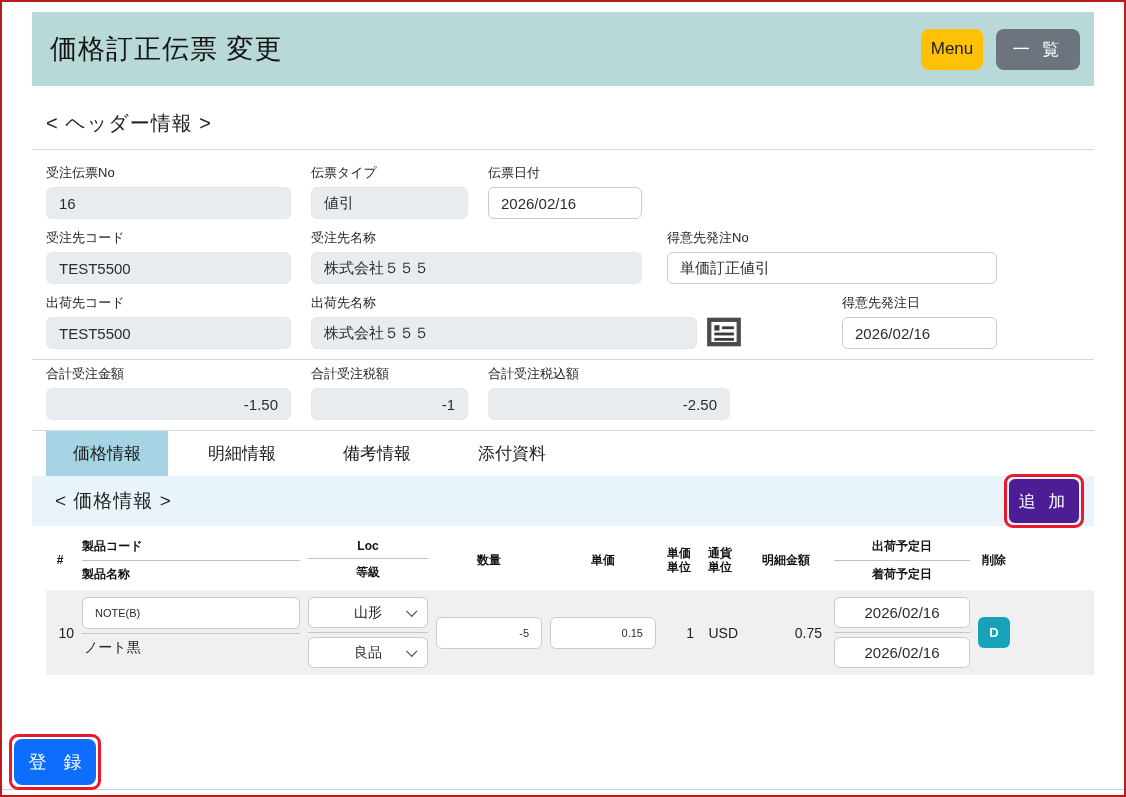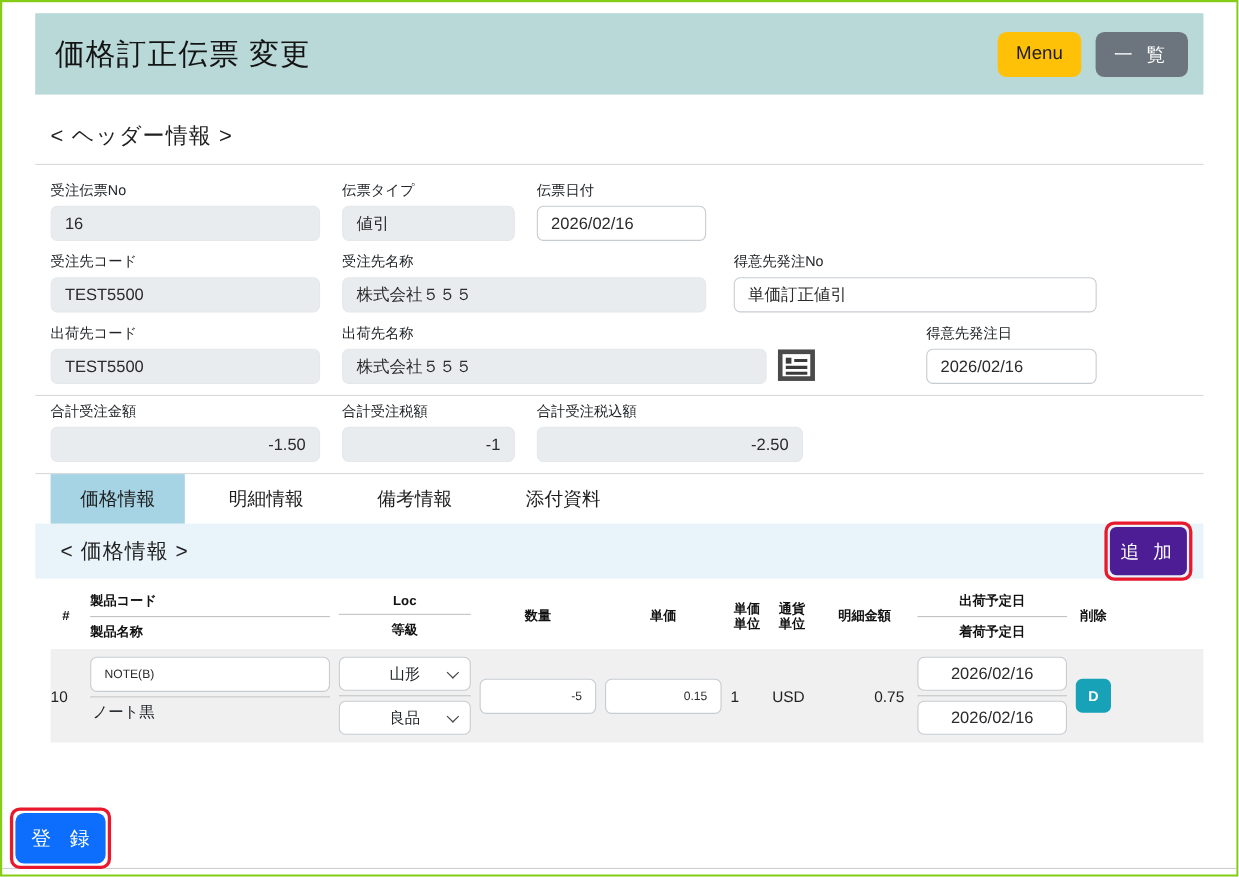--- a/index.html
+++ b/index.html
@@ -1,25 +1,25 @@
 <!DOCTYPE html>
 <html><head>
 <meta charset="utf-8">
 <style>
   * { box-sizing: border-box; margin: 0; padding: 0; }
   html,body { background:#fff; }
   body { font-family:"Liberation Sans","DejaVu Sans",sans-serif; color:#212529; }
 
-  .page { position:relative; width:1126px; height:797px; border:2px solid #84cc16; background:#fff; overflow:hidden; }
+  .page { position:relative; width:1126px; height:797px; border:2px solid #b91c1c; background:#fff; overflow:hidden; }
 
   
   .topbar { margin:10px 30px 0 30px; height:74px; background:#b9d8d8; display:flex; align-items:center; padding:0 14px 0 18px; }
   .app-title { flex:1; font-size:27px; font-weight:500; color:#141414; letter-spacing:1px; }
   .btn { border:none; cursor:pointer; font-family:inherit; }
-  .menu-btn { width:76px; height:41px; background:#ffc107; color:#1c1c1c; font-size:17px; border-radius:8px; }
+  .menu-btn { width:62px; height:41px; background:#ffc107; color:#1c1c1c; font-size:17px; border-radius:8px; }
   .list-btn { width:84px; height:41px; background:#6c757d; color:#fff; font-size:17px; border-radius:8px; margin-left:13px; letter-spacing:4px; }
 
   
   .content { padding:0 30px; }
   .section-title { margin:24px 0 12px 14px; font-size:20px; font-weight:500; color:#1f1f1f; letter-spacing:1px; }
   hr.rule { border:none; border-top:1px solid #d9d9d9; }
   .rule-1 { margin:0 0 14px 0; }
   .rule-2 { margin:10px 0 5px 0; }
   .rule-3 { margin:8px 0 0 0; }
 
@@ -54,21 +54,21 @@
   .thead { height:60px; align-items:center; font-size:12px; font-weight:bold; color:#111; }
   .thead .c { text-align:center; }
   .thead .l { text-align:left; }
   .hdiv { border:none; border-top:1px solid #c2c2c2; margin:5px 0; }
   .stack { display:flex; flex-direction:column; justify-content:center; }
   .two-line { line-height:14px; text-align:center; }
 
   .trow { background:#f0f0f0; padding:7px 0; align-items:flex-start; }
   .vcenter { align-self:center; }
   .cell-txt { font-size:14px; color:#222; }
-  .cnum { text-align:left; }
+  .cnum { text-align:right; }
   .rnum { text-align:right; padding-right:4px; }
   .row-input { height:32px; font-size:11px; }
   .rdiv { border:none; border-top:1px solid #c6c6c6; margin:4px 0; }
   .prod-name { font-size:14px; padding-left:2px; line-height:18px; }
   .sel { position:relative; height:31px; background:#fff; border:1px solid #c7ccd1; border-radius:6px; display:flex; align-items:center; justify-content:center; font-size:14px; cursor:pointer; }
   .sel .chev { position:absolute; right:12px; top:10px; width:8px; height:8px; border-right:1.6px solid #444; border-bottom:1.6px solid #444; transform:rotate(45deg) translateY(-1px); }
   .date-input { text-align:center; height:31px; }
   .del-btn { width:32px; height:31px; background:#17a2b8; color:#fff; font-size:13px; font-weight:bold; border-radius:6px; }
 
   

